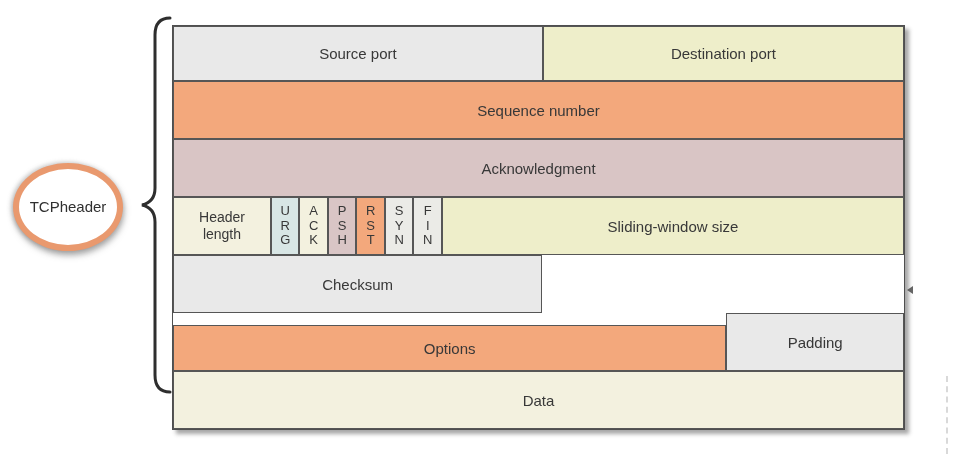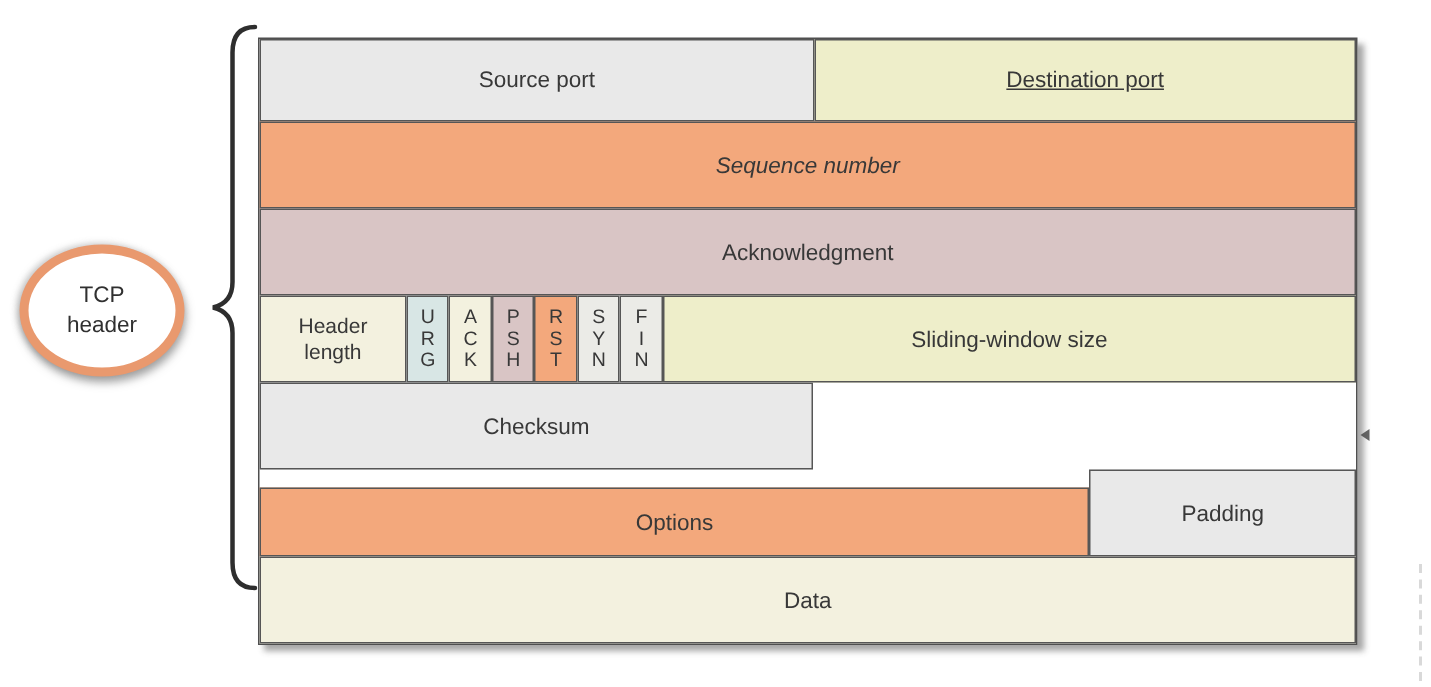--- a/index.html
+++ b/index.html
@@ -15,21 +15,21 @@
 
   
   .callout-oval {
     position: absolute;
     left: 13px; top: 163px;
     width: 110px; height: 88px;
     background: #ffffff;
     border: 6px solid #e9996e;
     border-radius: 50%;
     box-shadow: 1px 4px 6px rgba(90,90,90,0.55), -2px -1px 4px rgba(120,120,120,0.35);
-    display: flex; flex-direction: column;
+    display: flex; 
     align-items: center; justify-content: center;
     text-align: center;
     font-size: 15px; line-height: 1.35; color: #303030;
   }
 
   
   .brace { position: absolute; left: 132px; top: 14px; width: 42px; height: 382px; }
 
   
   .diagram {
@@ -86,25 +86,25 @@
   </div>
 
   <svg class="brace" viewBox="0 0 42 382" aria-hidden="true">
     <path d="M38,4 Q23,4 23,21 L23,174 Q23,188 10,191 Q23,194 23,208 L23,361 Q23,378 38,378" fill="none" stroke="#2e2e2e" stroke-width="3" stroke-linecap="round"></path>
   </svg>
 
   <div class="diagram">
 
     <div class="row h56">
       <div class="cell" style="flex: 0 0 50.6%; background-color: rgb(233, 233, 233);">Source port</div>
-      <div class="cell" style="flex: 1 1 auto; background-color: rgb(238, 238, 202); text-decoration: underline;">Destination port</div>
+      <div class="cell" style="flex: 1 1 auto; background-color: rgb(238, 238, 202);">Destination port</div>
     </div>
 
     <div class="row h58">
-      <div class="cell" style="flex: 1 1 auto; background-color: rgb(243, 168, 124); font-style: italic;">Sequence number</div>
+      <div class="cell" style="flex: 1 1 auto; background-color: rgb(243, 168, 124);">Sequence number</div>
     </div>
 
     <div class="row h58">
       <div class="cell" style="flex: 1 1 auto; background-color: rgb(217, 197, 197);">Acknowledgment</div>
     </div>
 
     <div class="row h58">
       <div class="cell small-label" style="flex: 0 0 13.4%; background-color: rgb(243, 241, 223);">Header
 length</div>
       <div class="cell flag-cell" style="flex: 0 0 3.9%; background-color: rgb(216, 230, 229);">U

